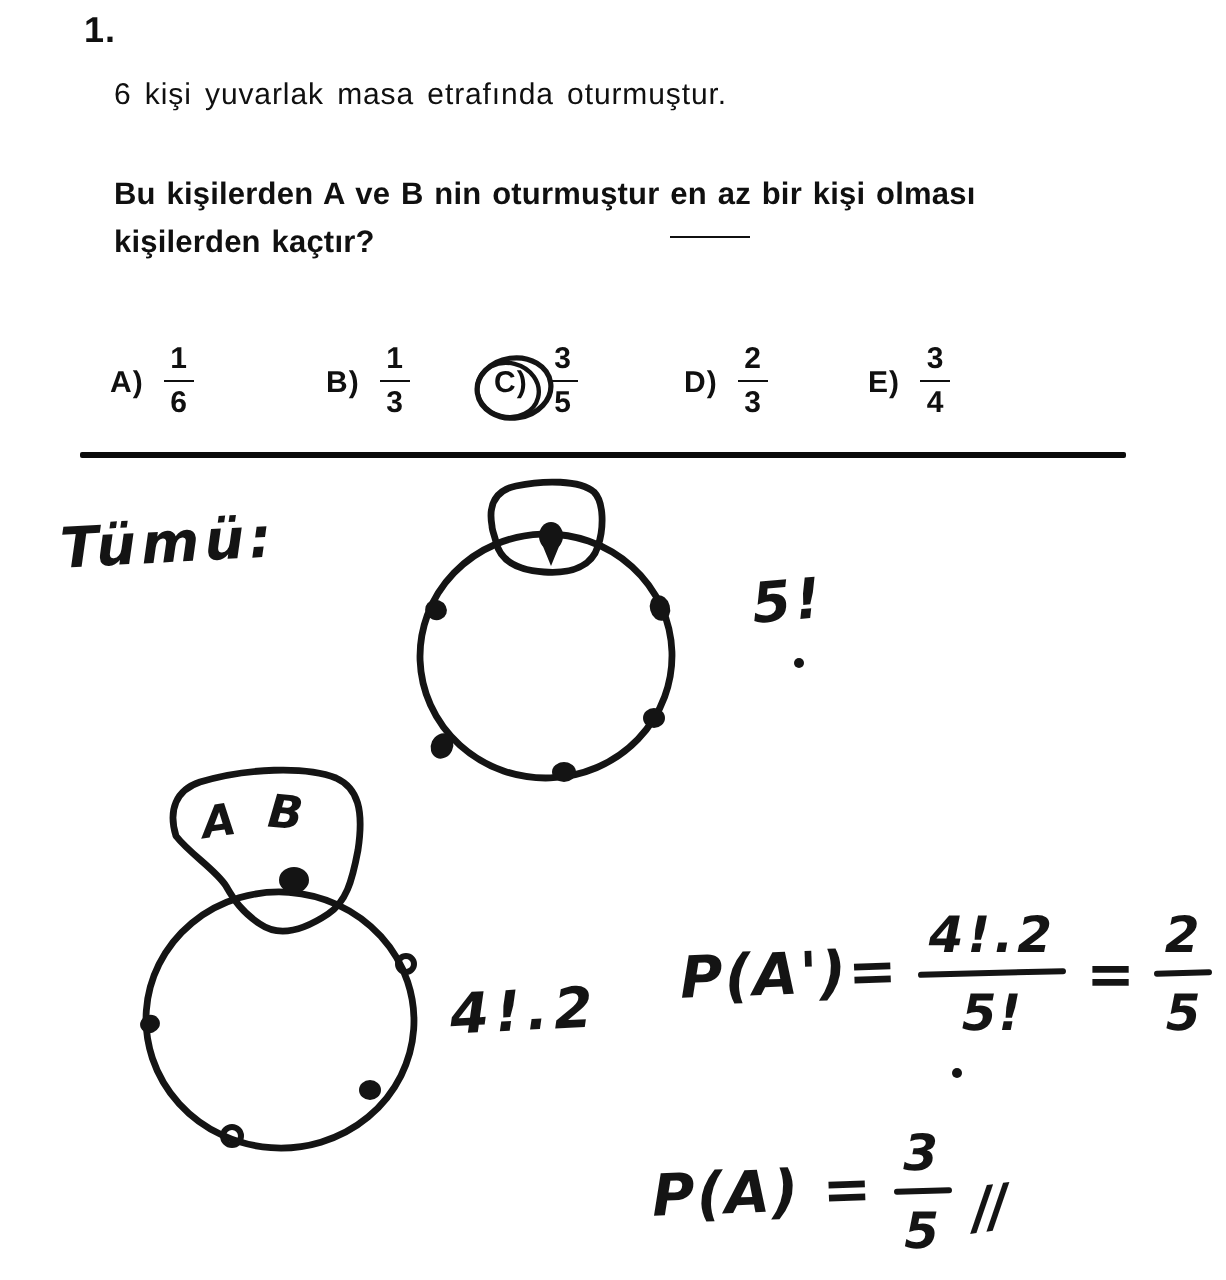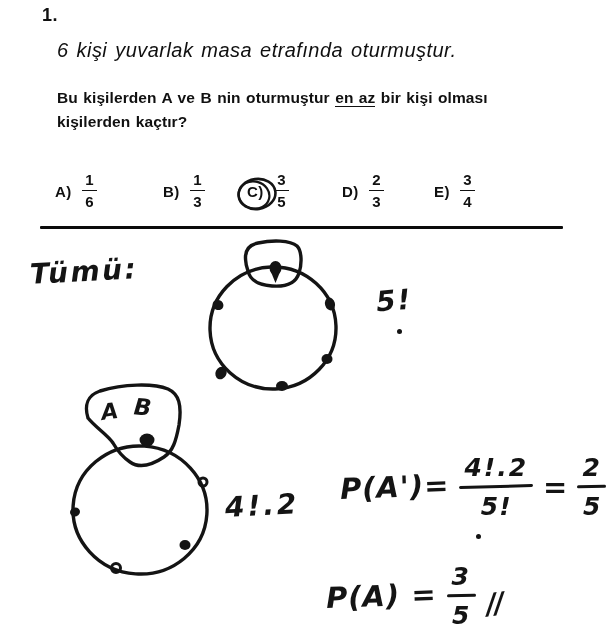--- a/index.html
+++ b/index.html
@@ -5,23 +5,23 @@
   html,body { margin:0; padding:0; background:#e8e8e8; }
   .page {
     position:relative; width:613px; height:640px; margin:0 auto;
     background:#ffffff; overflow:hidden;
     font-family:"Liberation Sans", sans-serif; color:#101010;
   }
   .abs { position:absolute; white-space:nowrap; }
 
   
   .qnum { font-size:18px; font-weight:bold; letter-spacing:0.5px; }
-  .statement { font-size:20px; letter-spacing:0.45px; word-spacing:2px;font-style:italic; }
+  .statement { font-size:15px; letter-spacing:0.45px; word-spacing:2px; }
   .prompt { font-size:15.5px; font-weight:bold; line-height:23.5px; letter-spacing:0.1px; word-spacing:1px; white-space:normal; width:520px; }
-  .prompt .u { border-bottom:1.8px solid #101010; padding-bottom:0px; }
+  .prompt .u { border-bottom:1.8px solid #101010; padding-bottom:12px; }
 
   
   .option { display:flex; align-items:flex-start; gap:10px; font-size:15px; font-weight:bold; }
   .opt-label { margin-top:12px; letter-spacing:0.5px; }
   .frac { display:inline-block; text-align:center; min-width:15px; }
   .frac .num { display:block; border-bottom:1.7px solid #101010; padding:0 3px 2px; }
   .frac .den { display:block; padding:2px 3px 0; }
 
   .divider { background:#0b0b0b; height:2.6px; border-radius:1px; }
 

